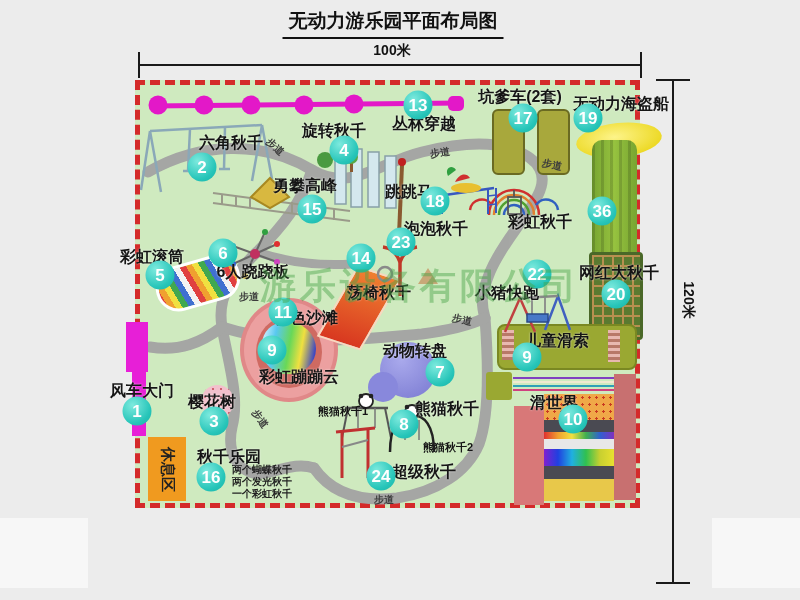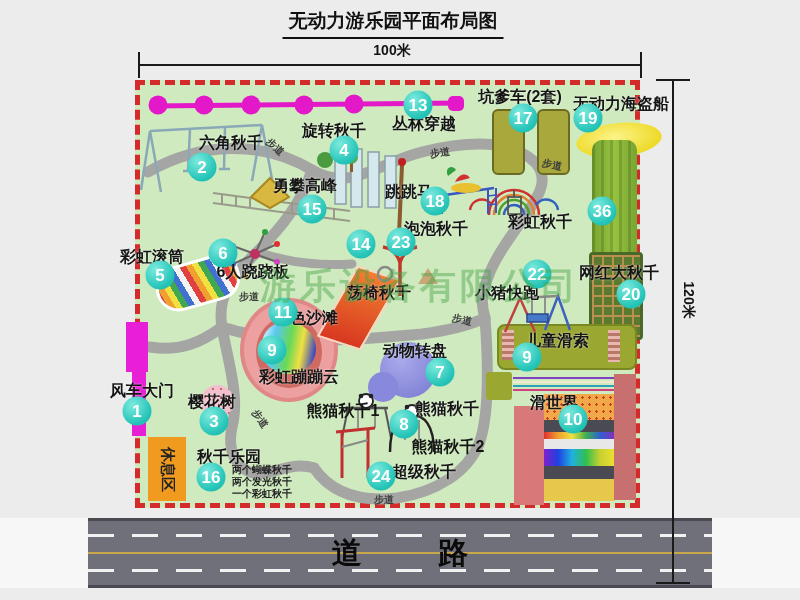--- a/index.html
+++ b/index.html
@@ -19,21 +19,21 @@
   .map{position:absolute;left:135px;top:80px;width:505px;height:428px;background:#cfeabf;
        border:5px dashed #d42a2a;box-sizing:border-box;z-index:1;}
 
   svg.layer{position:absolute;left:0;top:0;z-index:2;pointer-events:none;}
   svg.icons{z-index:4;}
 
   .blk{position:absolute;z-index:3;}
 
   .lbl{position:absolute;transform:translate(-50%,-50%);font-weight:bold;font-size:16px;color:#151515;
        white-space:nowrap;z-index:5;text-shadow:0 0 2px rgba(255,255,255,.75);}
-  .lbl.sm{font-size:16px;text-shadow:none;}
+  .lbl.sm{font-size:11px;text-shadow:none;}
   .badge{position:absolute;width:29px;height:29px;border-radius:50%;transform:translate(-50%,-50%);
          background:radial-gradient(circle at 35% 30%, #7deade, #27c5b9 65%, #17b2a6);
          color:#fff;font-weight:bold;font-size:17px;display:flex;align-items:center;justify-content:center;z-index:6;}
   .walk{position:absolute;font-size:10px;font-weight:bold;color:#3c3c3c;z-index:5;white-space:nowrap;}
 
   .notes{position:absolute;left:232px;top:464px;font-size:10px;font-weight:bold;color:#222;line-height:12px;z-index:5;}
 
   .rest{position:absolute;left:148px;top:437px;width:38px;height:64px;background:#f09a1f;z-index:3;
         display:flex;align-items:center;justify-content:center;}
   .rest span{transform:rotate(90deg);font-size:15px;font-weight:bold;color:#222;white-space:nowrap;}
@@ -311,36 +311,30 @@
   <div class="badge" style="left:344px;top:150px">4</div>
   <div class="badge" style="left:160px;top:275px">5</div>
   <div class="badge" style="left:223px;top:253px">6</div>
   <div class="badge" style="left:440px;top:372px">7</div>
   <div class="badge" style="left:404px;top:424px">8</div>
   <div class="badge" style="left:527px;top:357px">9</div>
   <div class="badge" style="left:573px;top:419px">10</div>
   <div class="badge" style="left:283px;top:312px">11</div>
   <div class="badge" style="left:272px;top:350px">9</div>
   <div class="badge" style="left:418px;top:105px">13</div>
-  <div class="badge" style="left:361px;top:244px">14</div>
+  <div class="badge" style="left:361px;top:258px">14</div>
   <div class="badge" style="left:312px;top:209px">15</div>
   <div class="badge" style="left:211px;top:477px">16</div>
   <div class="badge" style="left:523px;top:118px">17</div>
   <div class="badge" style="left:435px;top:201px">18</div>
   <div class="badge" style="left:588px;top:118px">19</div>
-  <div class="badge" style="left:631px;top:294px">20</div>
+  <div class="badge" style="left:616px;top:294px">20</div>
   <div class="badge" style="left:602px;top:211px">36</div>
   <div class="badge" style="left:537px;top:274px">22</div>
   <div class="badge" style="left:401px;top:242px">23</div>
   <div class="badge" style="left:381px;top:476px">24</div>
 
   <div class="wm-company">游乐设备有限公司</div>
 
   <div class="road-side" style="left:0;"></div>
   <div class="road-side" style="left:712px;"></div>
-  <div class="road-strip">
-    <div class="road-dash" style="top:13px;"></div>
-    <div class="road-yellow"></div>
-    <div class="road-dash" style="top:48px;"></div>
-    <div class="road-label">道 路</div>
-  </div>
 
 </div>
 
 </body></html>

